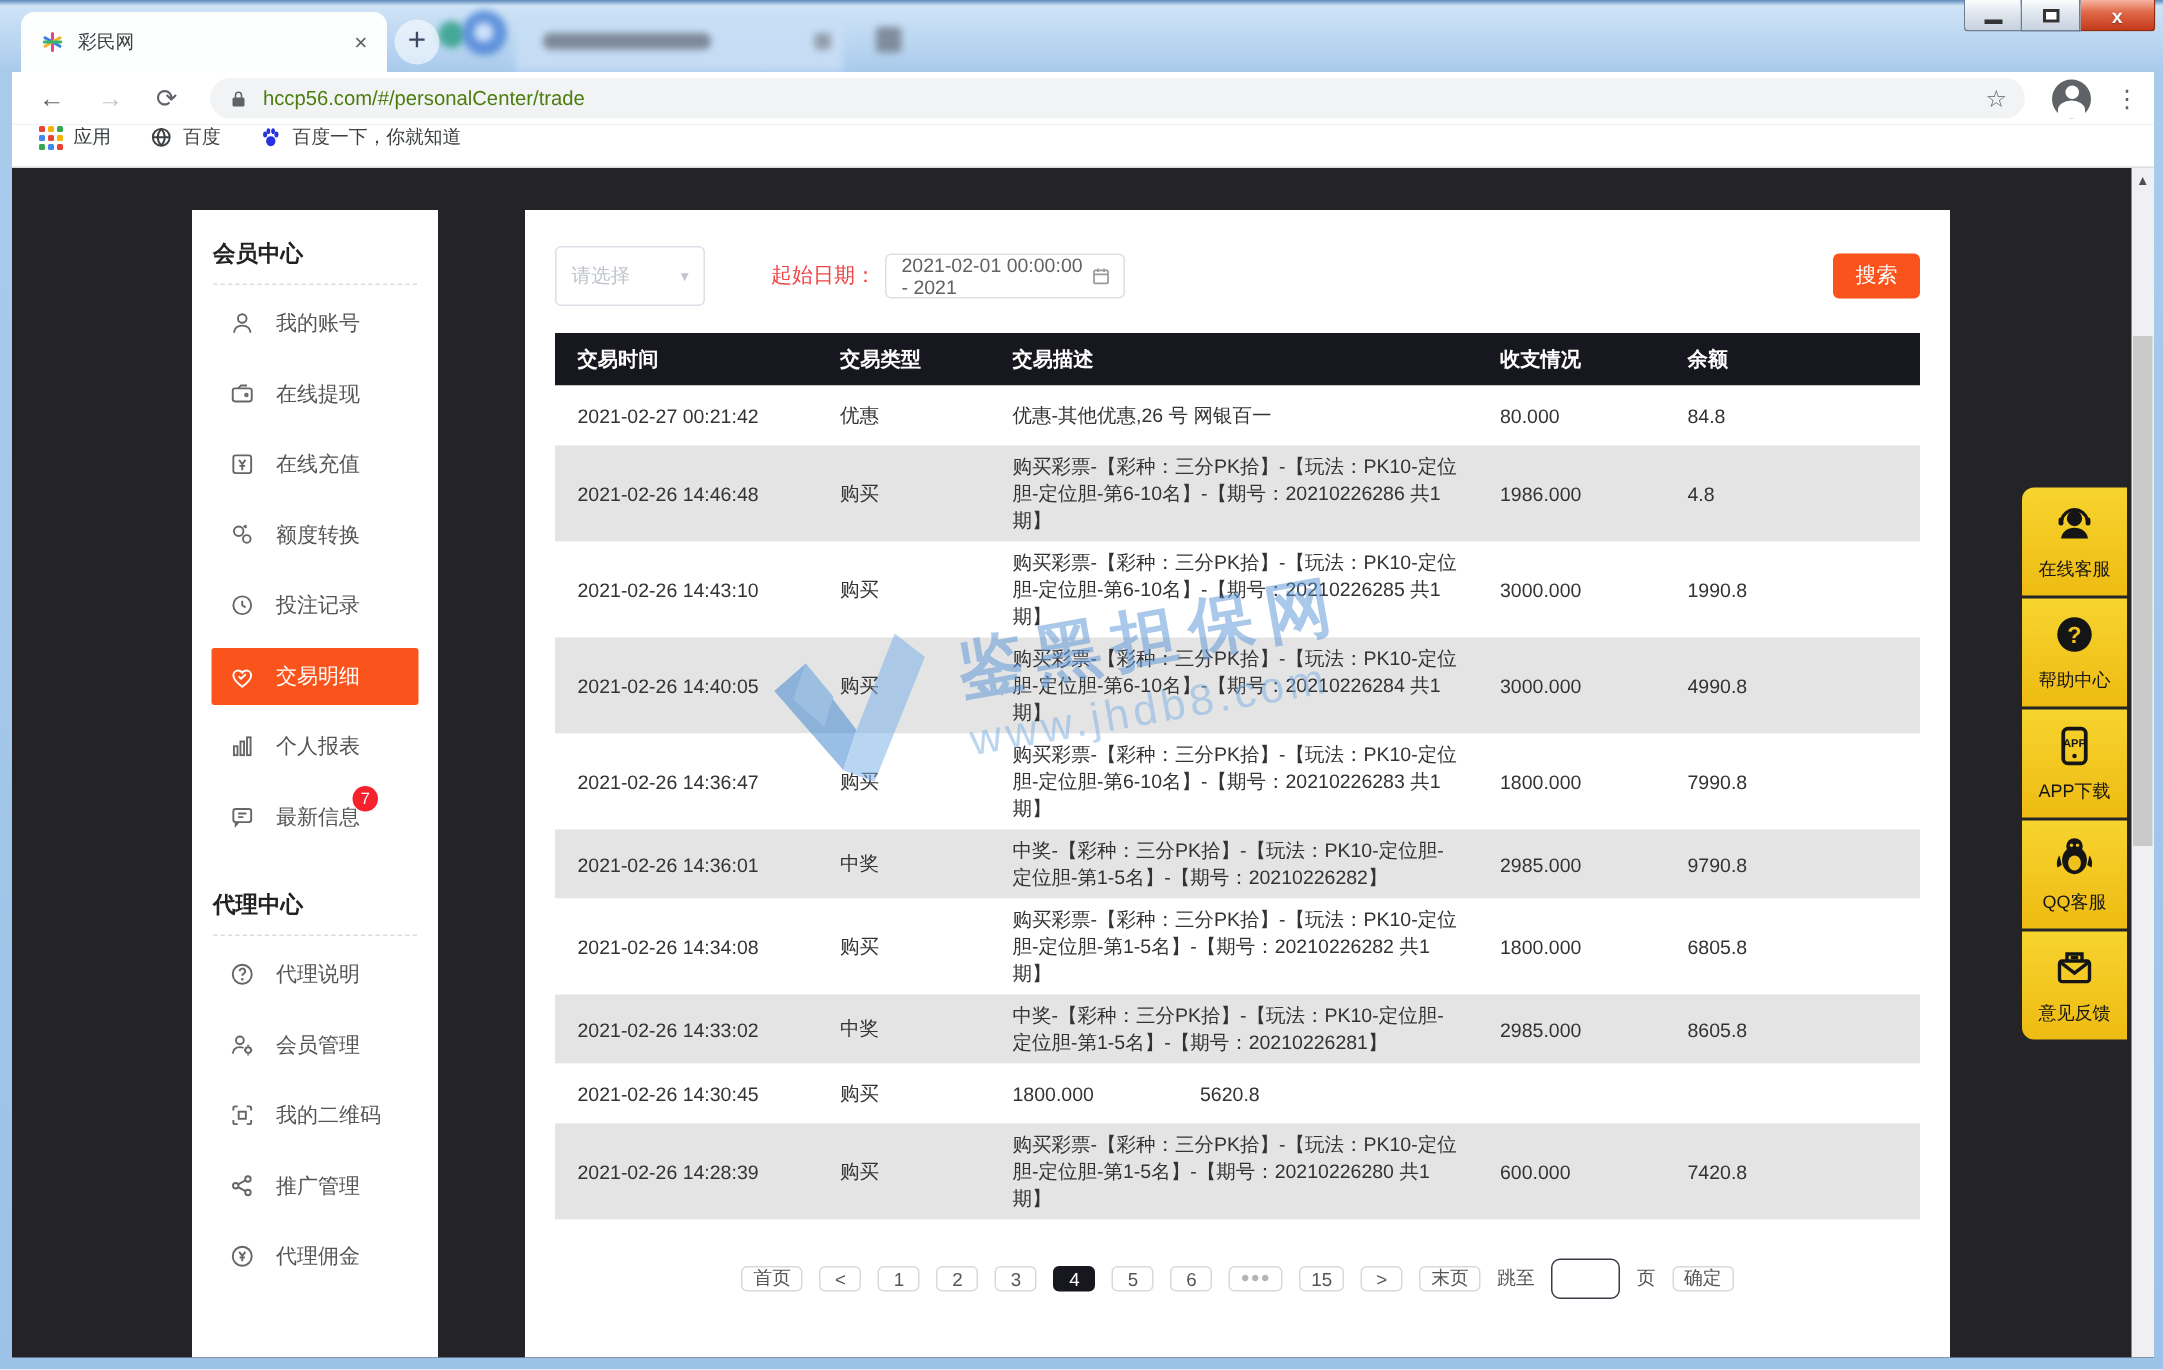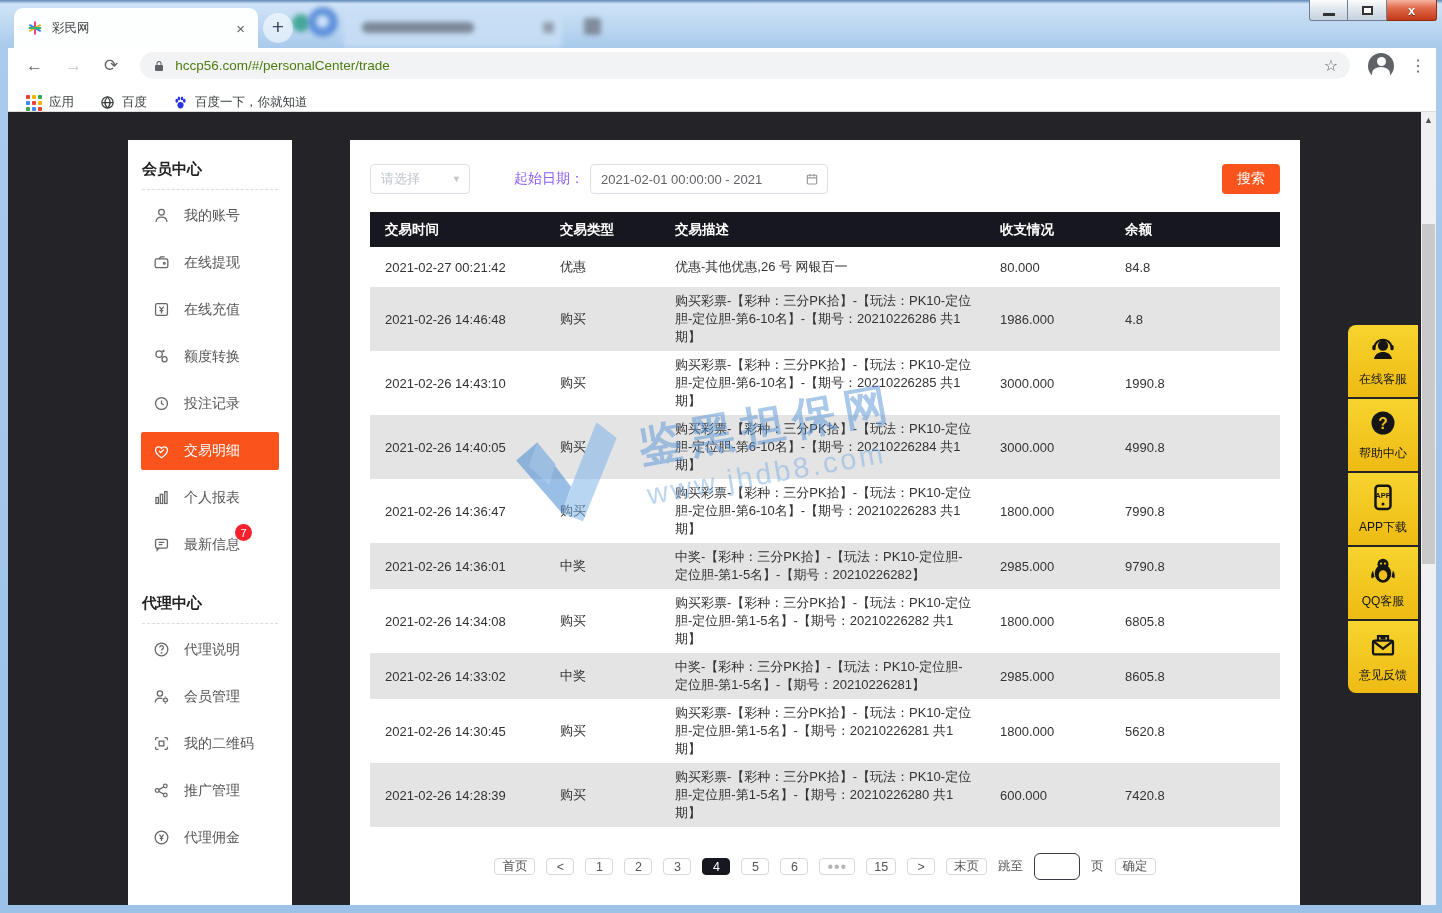--- a/index.html
+++ b/index.html
@@ -42,46 +42,46 @@
   .url-pill { flex:1; height:27px; background:#f1f3f4; border-radius:14px; display:flex; align-items:center;
     padding:0 12px 0 13px; margin-right:14px; }
   .url-text { margin-left:10px; font-size:13.5px; color:#4d7c0f; flex:1; }
   .star { color:#5f6368; font-size:16px; }
   .avatar { width:26px; height:26px; border-radius:50%; background:#5f6368; position:relative; margin:0 16px 0 4px; }
   .avatar::before { content:""; position:absolute; left:8.5px; top:4px; width:9px; height:9px; border-radius:50%; background:#fff; }
   .avatar::after { content:""; position:absolute; left:4px; top:14px; width:18px; height:12px; border-radius:50% 50% 0 0; background:#fff; }
   .dots { color:#5f6368; font-size:16px; letter-spacing:0; }
 
   .bookmarks { position:absolute; top:83px; left:8px; right:6px; height:29px; background:#fff;
-    border-bottom:1px solid #dcdcdc; display:flex; align-items:flex-end; padding-left:18px; gap:8px; z-index:4; }
+    border-bottom:1px solid #dcdcdc; display:flex; align-items:flex-start; padding-left:18px; gap:8px; z-index:4; }
   .bm { display:flex; align-items:center; gap:7px; font-size:12.5px; color:#3c4043; margin-right:18px; }
   .gridicon { display:grid; grid-template-columns:repeat(3,4px); grid-gap:2px; }
   .gridicon i { width:4px; height:4px; border-radius:1px; }
 
   
   .page { position:absolute; top:112px; left:8px; right:6px; bottom:8px; background:#242428; overflow:hidden; }
 
   .sidebar { position:absolute; left:120px; top:28px; bottom:0; width:164px; background:#fff; }
   .side-h { font-size:15px; font-weight:bold; color:#222; padding:20px 14px 0; }
   .dashed { border-top:1px dashed #ddd; margin:10px 14px 2px; }
   .side-item { height:47px; display:flex; align-items:center; padding-left:24px; gap:13px;
     color:#555; font-size:14px; position:relative; cursor:pointer; }
   .side-item .sicon { width:19px; height:19px; color:#666; flex:none; display:flex; }
   .side-item.active { background:#fa541c; color:#fff; margin:5px 13px 4px; height:38px; border-radius:2px; padding-left:11px; }
   .side-item.active .sicon { color:#fff; }
   .badge { position:absolute; left:107px; top:3px; min-width:17px; height:17px; border-radius:50%;
     background:#f5222d; color:#fff; font-size:11px; display:flex; align-items:center; justify-content:center; }
 
   .main { position:absolute; left:342px; top:28px; bottom:0; width:950px; background:#fff; }
   .filters { display:flex; align-items:center; margin:24px 20px 0; }
-  .select { width:100px; height:30px; border:1px solid #dcdfe6; border-radius:4px; display:flex;
+  .select { width:100px; height:40px; border:1px solid #dcdfe6; border-radius:4px; display:flex;
     align-items:center; padding:0 8px 0 10px; color:#bfc4cc; font-size:13px; }
   .select .caret { margin-left:auto; color:#c0c4cc; font-size:9px; }
-  .date-label { margin-left:44px; font-size:14px; color:#8b5cf6; }
-  .date-input { width:238px; height:30px; border:1px solid #dcdfe6; border-radius:4px; display:flex;
+  .date-label { margin-left:44px; font-size:14px; color:#ef4444; }
+  .date-input { width:160px; height:30px; border:1px solid #dcdfe6; border-radius:4px; display:flex;
     align-items:center; padding:0 8px 0 10px; color:#606266; font-size:13px; margin-left:6px; }
   .date-input svg { margin-left:auto; flex:none; }
   .search-btn { margin-left:auto; width:58px; height:30px; background:#fa541c; border:none; border-radius:4px;
     color:#fff; font-size:14px; font-family:inherit; cursor:pointer; }
 
   .table { margin:18px 20px 0; }
   .thead { display:flex; background:#17171f; color:#fff; font-size:13.5px; font-weight:bold; height:35px; align-items:center; }
   .trow { display:flex; align-items:center; min-height:40px; font-size:13px; color:#333; background:#fff; }
   .trow.alt { background:#e4e4e4; }
   .c-time { width:175px; padding-left:15px; flex:none; }
@@ -429,21 +429,20 @@
         <div class="trow alt">
           <span class="c-time">2021-02-26 14:33:02</span>
           <span class="c-type">中奖</span>
           <span class="c-desc">中奖-【彩种：三分PK拾】-【玩法：PK10-定位胆-定位胆-第1-5名】-【期号：20210226281】</span>
           <span class="c-amt">2985.000</span>
           <span class="c-bal">8605.8</span>
         </div>
         <div class="trow">
           <span class="c-time">2021-02-26 14:30:45</span>
           <span class="c-type">购买</span>
-          <span class="c-desc">购买彩票-【彩种：三分PK拾】-【玩法：PK10-定位胆-定位胆-第1-5名】-【期号：20210226281 共1期】</span>
           <span class="c-amt">1800.000</span>
           <span class="c-bal">5620.8</span>
         </div>
         <div class="trow alt">
           <span class="c-time">2021-02-26 14:28:39</span>
           <span class="c-type">购买</span>
           <span class="c-desc">购买彩票-【彩种：三分PK拾】-【玩法：PK10-定位胆-定位胆-第1-5名】-【期号：20210226280 共1期】</span>
           <span class="c-amt">600.000</span>
           <span class="c-bal">7420.8</span>
         </div>

